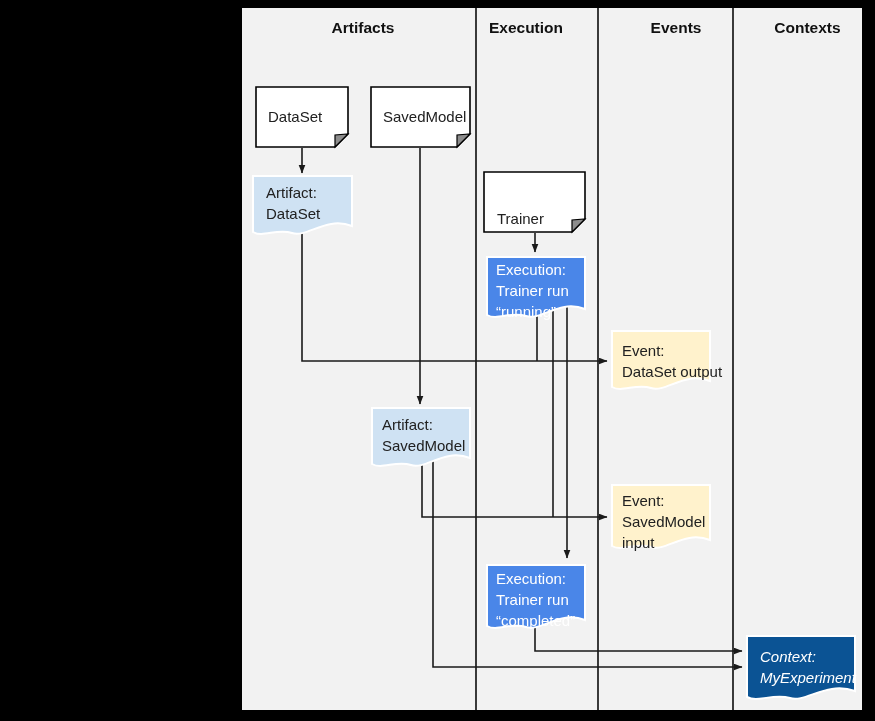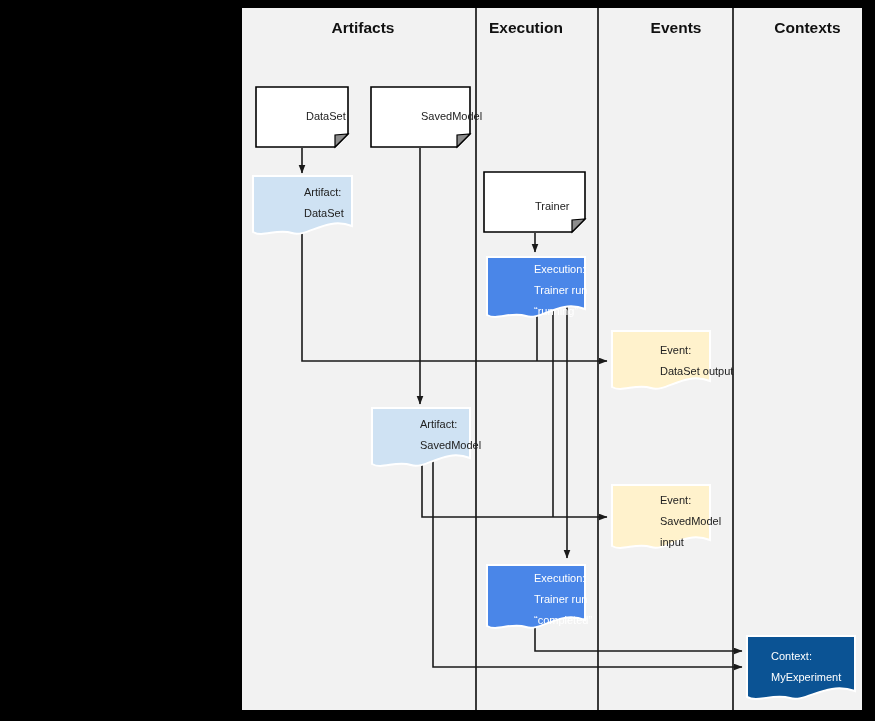--- a/index.html
+++ b/index.html
@@ -20,23 +20,22 @@
     text-align:center;
     font-size:15.5px;font-weight:bold;color:#111;
     line-height:22px;
   }
   .hdr-artifacts{left:242px;width:242px;}
   .hdr-execution{left:476px;width:100px;}
   .hdr-events{left:598px;width:156px;}
   .hdr-contexts{left:733px;width:149px;}
   .nodetext{
     position:absolute;
-    font-size:11px;line-height:21px;color:#212121;
+    font-size:15px;line-height:21px;color:#212121;
     white-space:nowrap;
-    margin-left:38px;
   }
   .nodetext.light{color:#ffffff;}
   .nodetext span{display:block;}
 </style>
 </head>
 <body>
 
 <div class="canvas"></div>
 
 <svg class="layer" viewBox="0 0 875 721">
@@ -97,21 +96,21 @@
 <div class="hdr hdr-execution">Execution</div>
 <div class="hdr hdr-events">Events</div>
 <div class="hdr hdr-contexts">Contexts</div>
 
 <div class="nodetext" style="left:268px;top:106px;">
   <span>DataSet</span>
 </div>
 <div class="nodetext" style="left:383px;top:106px;">
   <span>SavedModel</span>
 </div>
-<div class="nodetext" style="left:497px;top:196px;">
+<div class="nodetext" style="left:497px;top:208px;">
   <span>Trainer</span>
 </div>
 
 <div class="nodetext" style="left:266px;top:182px;">
   <span>Artifact:</span>
   <span>DataSet</span>
 </div>
 
 <div class="nodetext light" style="left:496px;top:259px;">
   <span>Execution:</span>
@@ -134,16 +133,16 @@
   <span>SavedModel</span>
   <span>input</span>
 </div>
 
 <div class="nodetext light" style="left:496px;top:568px;">
   <span>Execution:</span>
   <span>Trainer run</span>
   <span>“completed”</span>
 </div>
 
-<div class="nodetext light" style="left:733px;top:646px;">
+<div class="nodetext light" style="left:760px;top:646px;font-style:italic;">
   <span>Context:</span>
   <span>MyExperiment</span>
 </div>
 
 </body></html>

